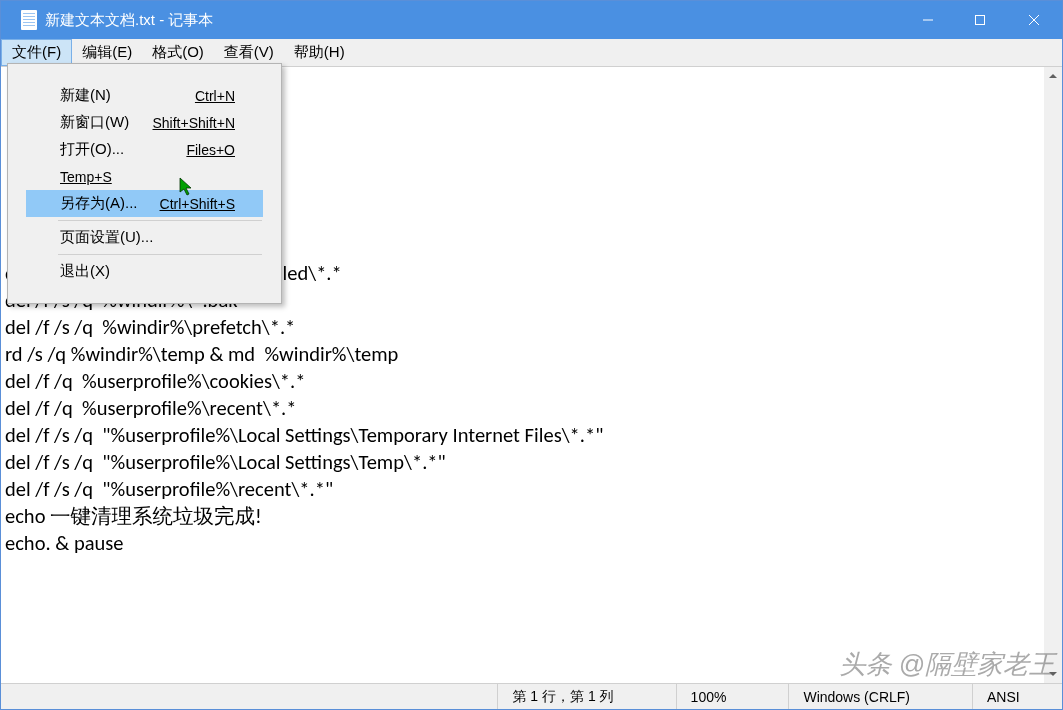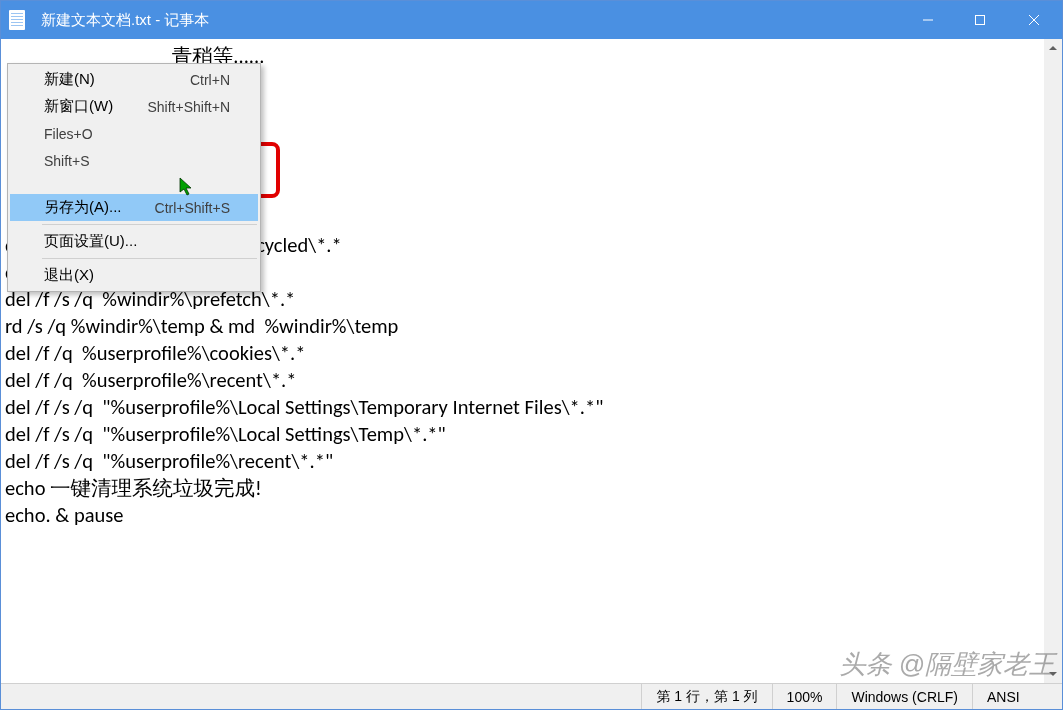--- a/index.html
+++ b/index.html
@@ -15,22 +15,21 @@
   .window {
     width: 1063px; height: 710px;
     display: flex; flex-direction: column;
     border: 1px solid #5a8fd8;
   }
   .titlebar {
     height: 38px;
     background: #4a90e2;
     display: flex; align-items: center;
     color: #fff;
-    padding-left: 8px;
-    gap: 8px;
+    padding-left: 20px;
   }
   .titlebar .icon {
     width: 16px; height: 20px;
     background: #fff;
     border-radius: 1px;
     margin-right: 8px;
     position: relative;
   }
   .titlebar .icon::after{
     content:""; position:absolute; left:2px; right:2px; top:3px; height:13px;
@@ -58,37 +57,37 @@
     display: flex; align-items: center;
   }
   .menuitem.active {
     background: #cce4f7;
     border: 1px solid #7ab0e8;
   }
 
   .dropdown {
     position: absolute;
     left: 7px; top: 63px;
-    width: 254px;
+    width: 275px;
     background: #f0f0f0;
     border: 1px solid #b4b4b4;
     box-shadow: 3px 3px 5px rgba(0,0,0,0.25);
-    padding: 2px;
+    padding: 18px;
     z-index: 10;
   }
   .dmi {
     height: 27px;
     display: flex; align-items: center;
     padding: 0 28px 0 34px;
     position: relative;
     font-size: 15px;
   }
   .dmi .lbl { flex: 1; }
-  .dmi .shc { color: #404040; font-size: 14px; }
-  .dmi.hl { background: #91c9f7; margin-top: 20px; }
+  .dmi .shc { color: #000000; font-size: 14px; text-decoration: underline; }
+  .dmi.hl { background: #91c9f7; }
   .dsep {
     height: 1px; background: #d0d0d0;
     margin: 3px 1px 3px 32px;
   }
   .highlight-box {
     position: absolute;
     border: 4px solid #e10000;
     border-radius: 8px;
     pointer-events: none;
   }
@@ -123,20 +122,21 @@
   .vscroll .track{ flex:1; }
   .vscroll svg{ width:10px; height:10px; fill:#606060; }
 
   .statusbar {
     height: 26px;
     background: #f0f0f0;
     border-top: 1px solid #d0d0d0;
     display: flex;
     font-size: 14px;
     color:#000;
+    gap:48px;
   }
   .statusbar .cell {
     border-left: 1px solid #d0d0d0;
     padding: 0 14px;
     display:flex; align-items:center;
   }
   .statusbar .spacer{ flex:1; }
 
   .watermark {
     position: absolute;
@@ -170,20 +170,27 @@
       </div>
       <div class="winbtn close">
         <svg viewBox="0 0 12 12">
             <line x1="1" y1="1" x2="11" y2="11"></line>
             <line x1="11" y1="1" x2="1" y2="11"></line>
           </svg>
       </div>
     </div>
   </div>
 
+  <div class="menubar" id="menubar">
+      <div class="menuitem active">文件(F)</div>
+      <div class="menuitem">编辑(E)</div>
+      <div class="menuitem">格式(O)</div>
+      <div class="menuitem">查看(V)</div>
+      <div class="menuitem">帮助(H)</div>
+    </div>
 
   <div class="editor-wrap">
     <div class="editor" id="editor">                                    青稍等......
                                     .tmp
                                     _mp
                                     .log
                                     .gid
                                     .chk
                                     .old
 del /f /s /q  %systemdrive%\recycled\*.*
@@ -225,24 +232,25 @@
 <div class="dropdown" id="dropdown">
     <div class="dmi">
       <span class="lbl">新建(N)</span>
       <span class="shc">Ctrl+N</span>
     </div>
     <div class="dmi">
       <span class="lbl">新窗口(W)</span>
       <span class="shc">Shift+Shift+N</span>
     </div>
     <div class="dmi">
+      <span class="lbl">打开(O)...</span>
       <span class="shc">Files+O</span>
     </div>
     <div class="dmi">
-      <span class="shc">Shift+S</span>
+      <span class="shc">Temp+S</span>
     </div>
     <div class="dmi hl">
       <span class="lbl">另存为(A)...</span>
       <span class="shc">Ctrl+Shift+S</span>
     </div>
     <div class="dsep"></div>
     <div class="dmi">
       <span class="lbl">页面设置(U)...</span>
     </div>
     <div class="dsep"></div>

